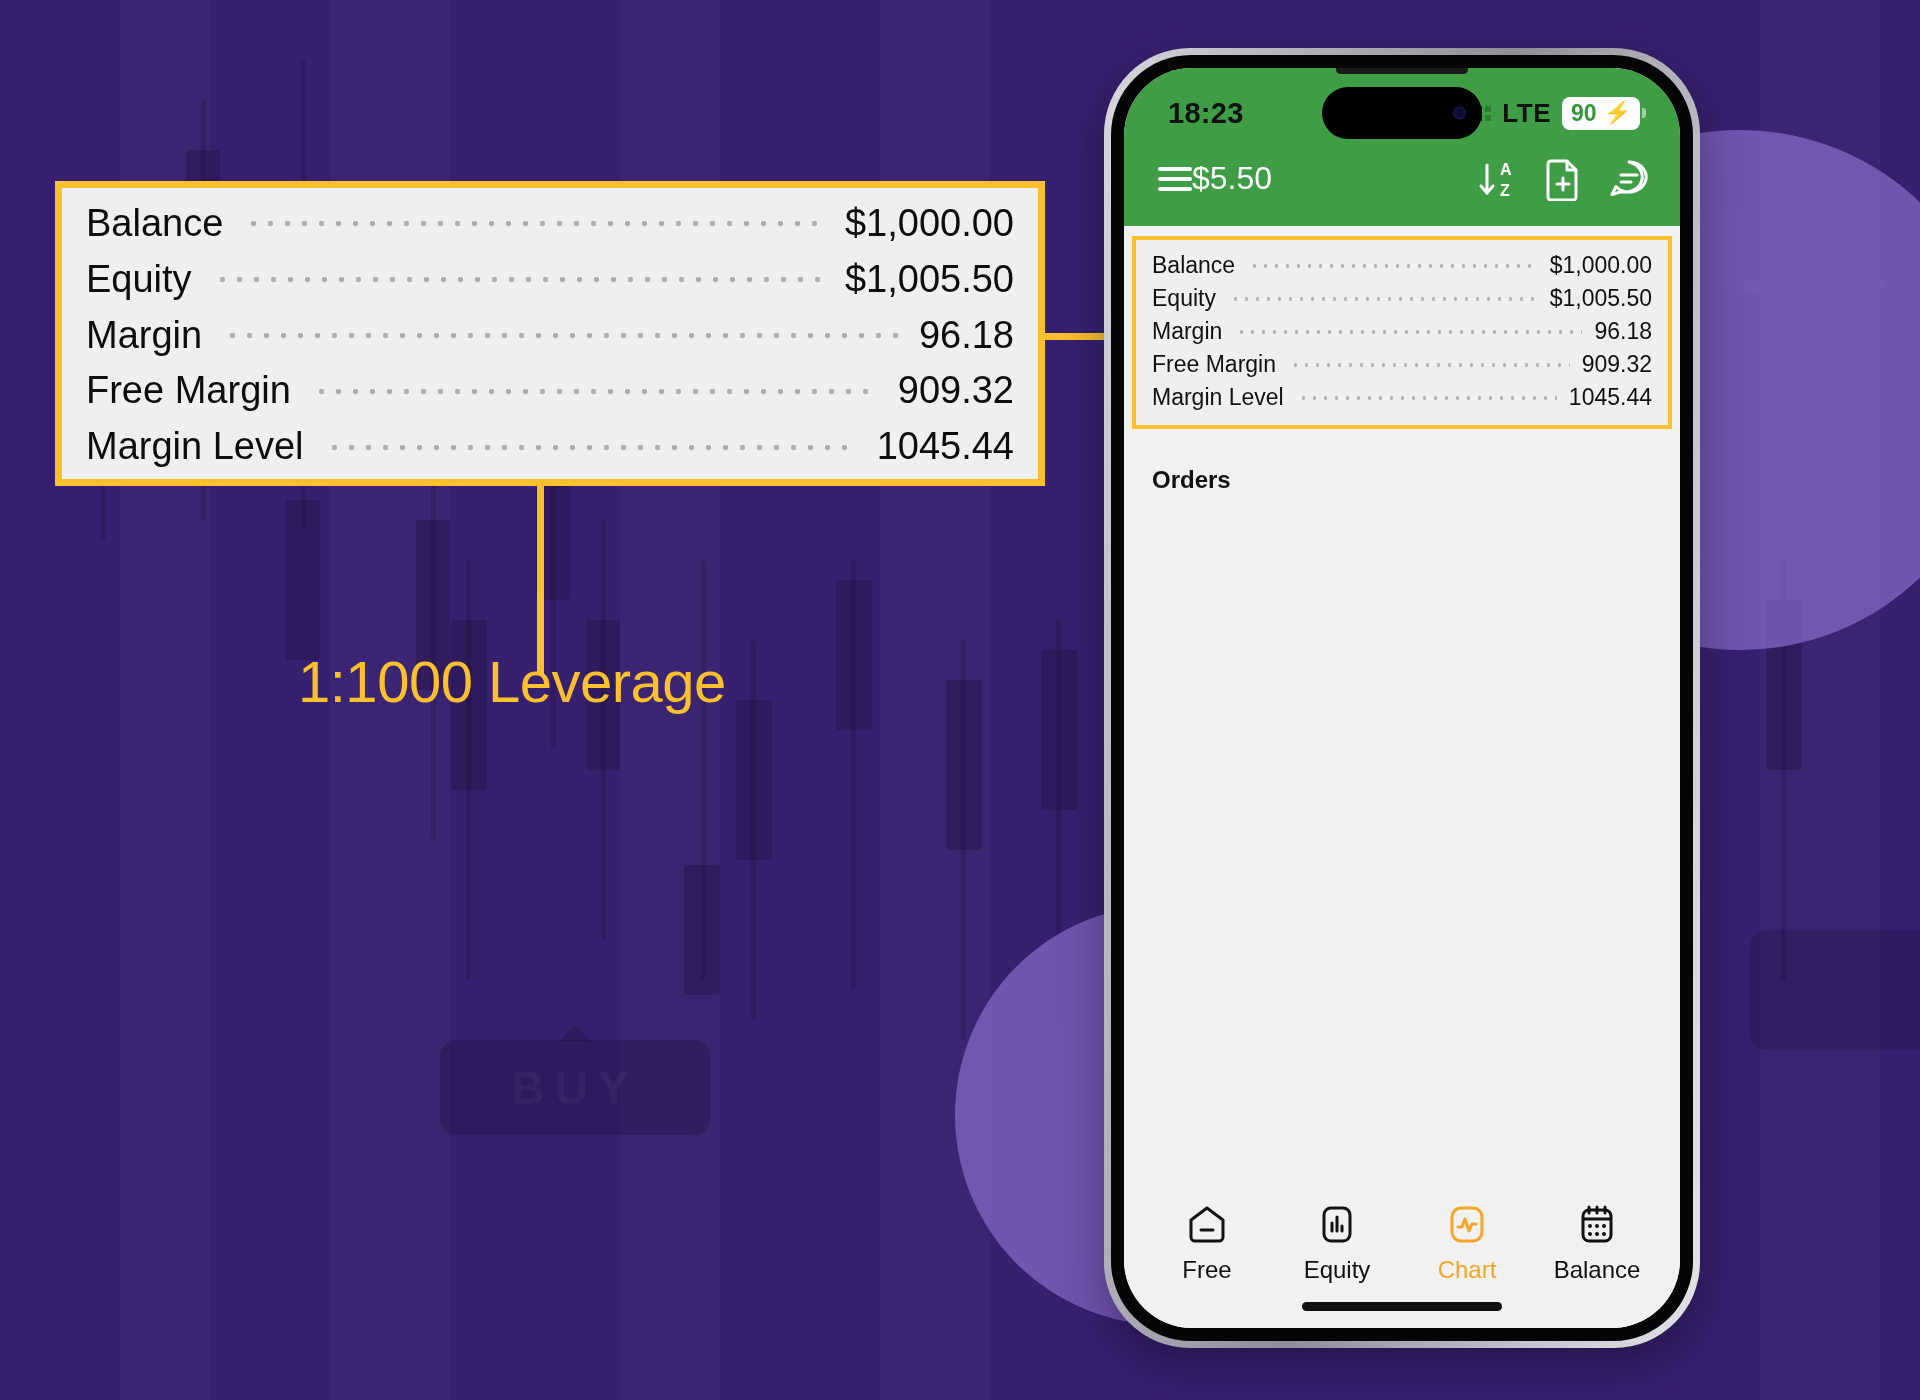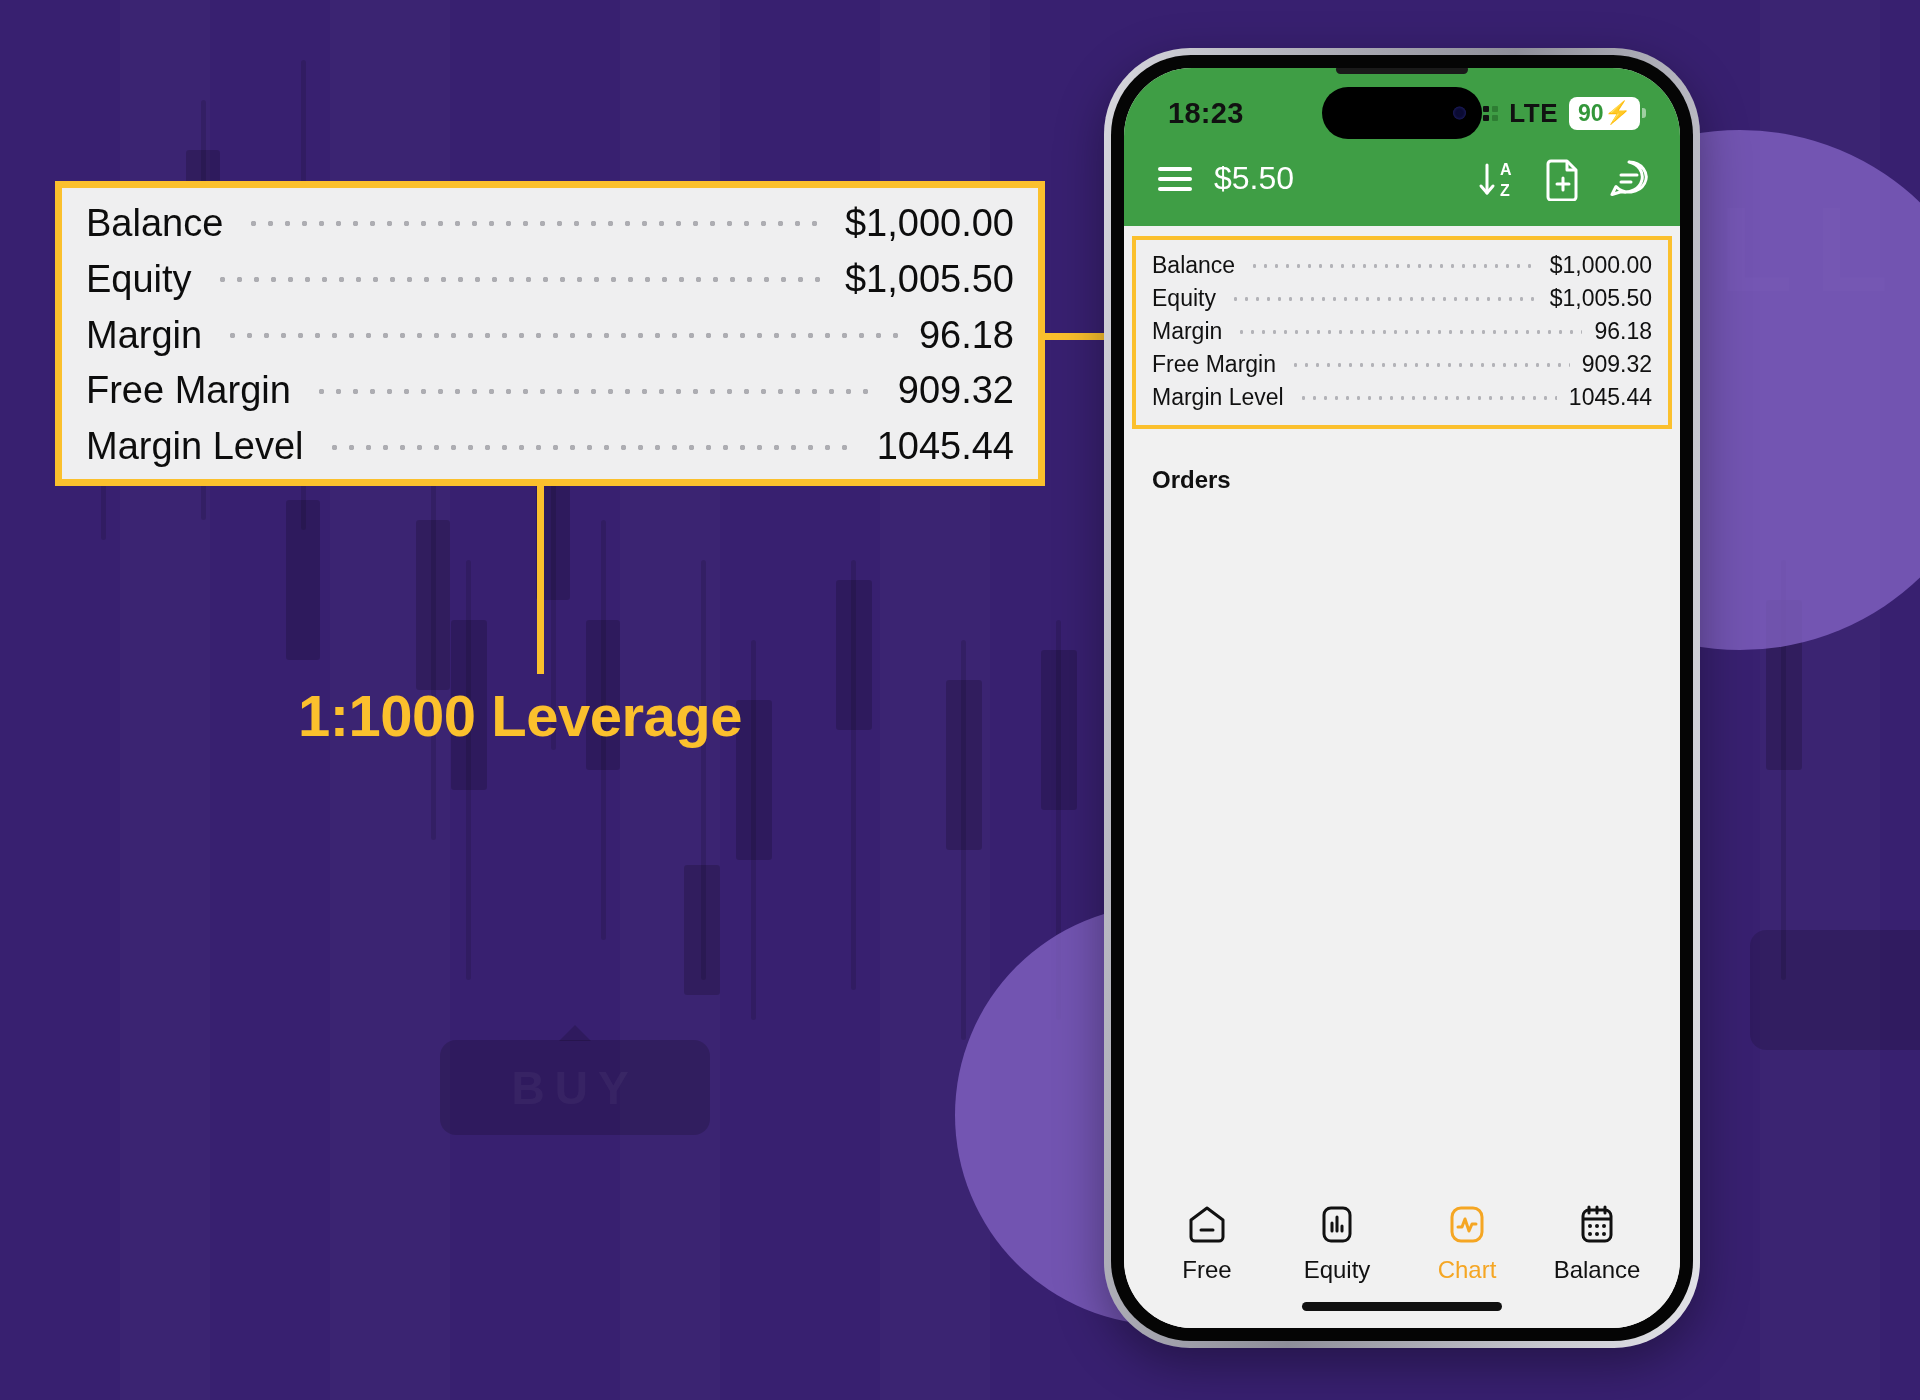--- a/index.html
+++ b/index.html
@@ -114,22 +114,22 @@
   }
   .conn-v {
     position: absolute;
     left: 537px; top: 486px;
     width: 7px; height: 188px;
     background: #FBC02D;
   }
 
   .leverage {
     position: absolute;
-    left: 298px; top: 682px;
-    font-size: 58px; font-weight: 700;
+    left: 298px; top: 648px;
+    font-size: 58px; font-weight: 400;
     color: #FBC02D;
     letter-spacing: -0.5px;
   }
 
   
   .phone {
     position: absolute;
     left: 1104px; top: 48px;
     width: 596px; height: 1300px;
     background: linear-gradient(100deg,#d8d8de 0%,#b9b9c2 18%,#8e8e99 50%,#c9c9d1 82%,#e3e3e8 100%);
@@ -192,38 +192,37 @@
   .signal i:nth-child(4){ height: 6px; }
   .signal .dim { background: #2e7d33; }
   .signal-wrap { display: flex; flex-direction: column; gap: 3px; }
   .sb-lte { font-size: 26px; font-weight: 700; color: #111; letter-spacing: 0.5px; }
   .battery {
     position: relative;
     background: #fff; color: #33973a;
     font-size: 23px; font-weight: 800;
     border-radius: 8px;
     padding: 3px 8px 3px 9px;
-    display: flex; align-items: center; gap: 1px;
+    display: flex; align-items: center; gap: 8px;
   }
   .battery::after {
     content: ""; position: absolute; right: -6px; top: 50%;
     transform: translateY(-50%);
     width: 4px; height: 10px;
     background: rgba(255,255,255,0.5);
     border-radius: 0 3px 3px 0;
   }
   .bolt { font-size: 22px; line-height: 1; }
 
   
   .appbar {
     background: #3f9e45;
     height: 82px;
     display: flex; align-items: center;
     padding: 0 30px 13px 34px;
-    gap: 22px;
     flex: none;
   }
   .hamburger { display: flex; flex-direction: column; gap: 6px; cursor: pointer; }
   .hamburger span { display: block; width: 34px; height: 4px; background: #fff; border-radius: 2px; }
   .appbar-title { font-size: 32px; color: #fff; font-weight: 400; }
   .appbar-icons { margin-left: auto; display: flex; align-items: center; gap: 26px; }
   .appbar-icons svg { display: block; }
 
   
   .balance-panel {

